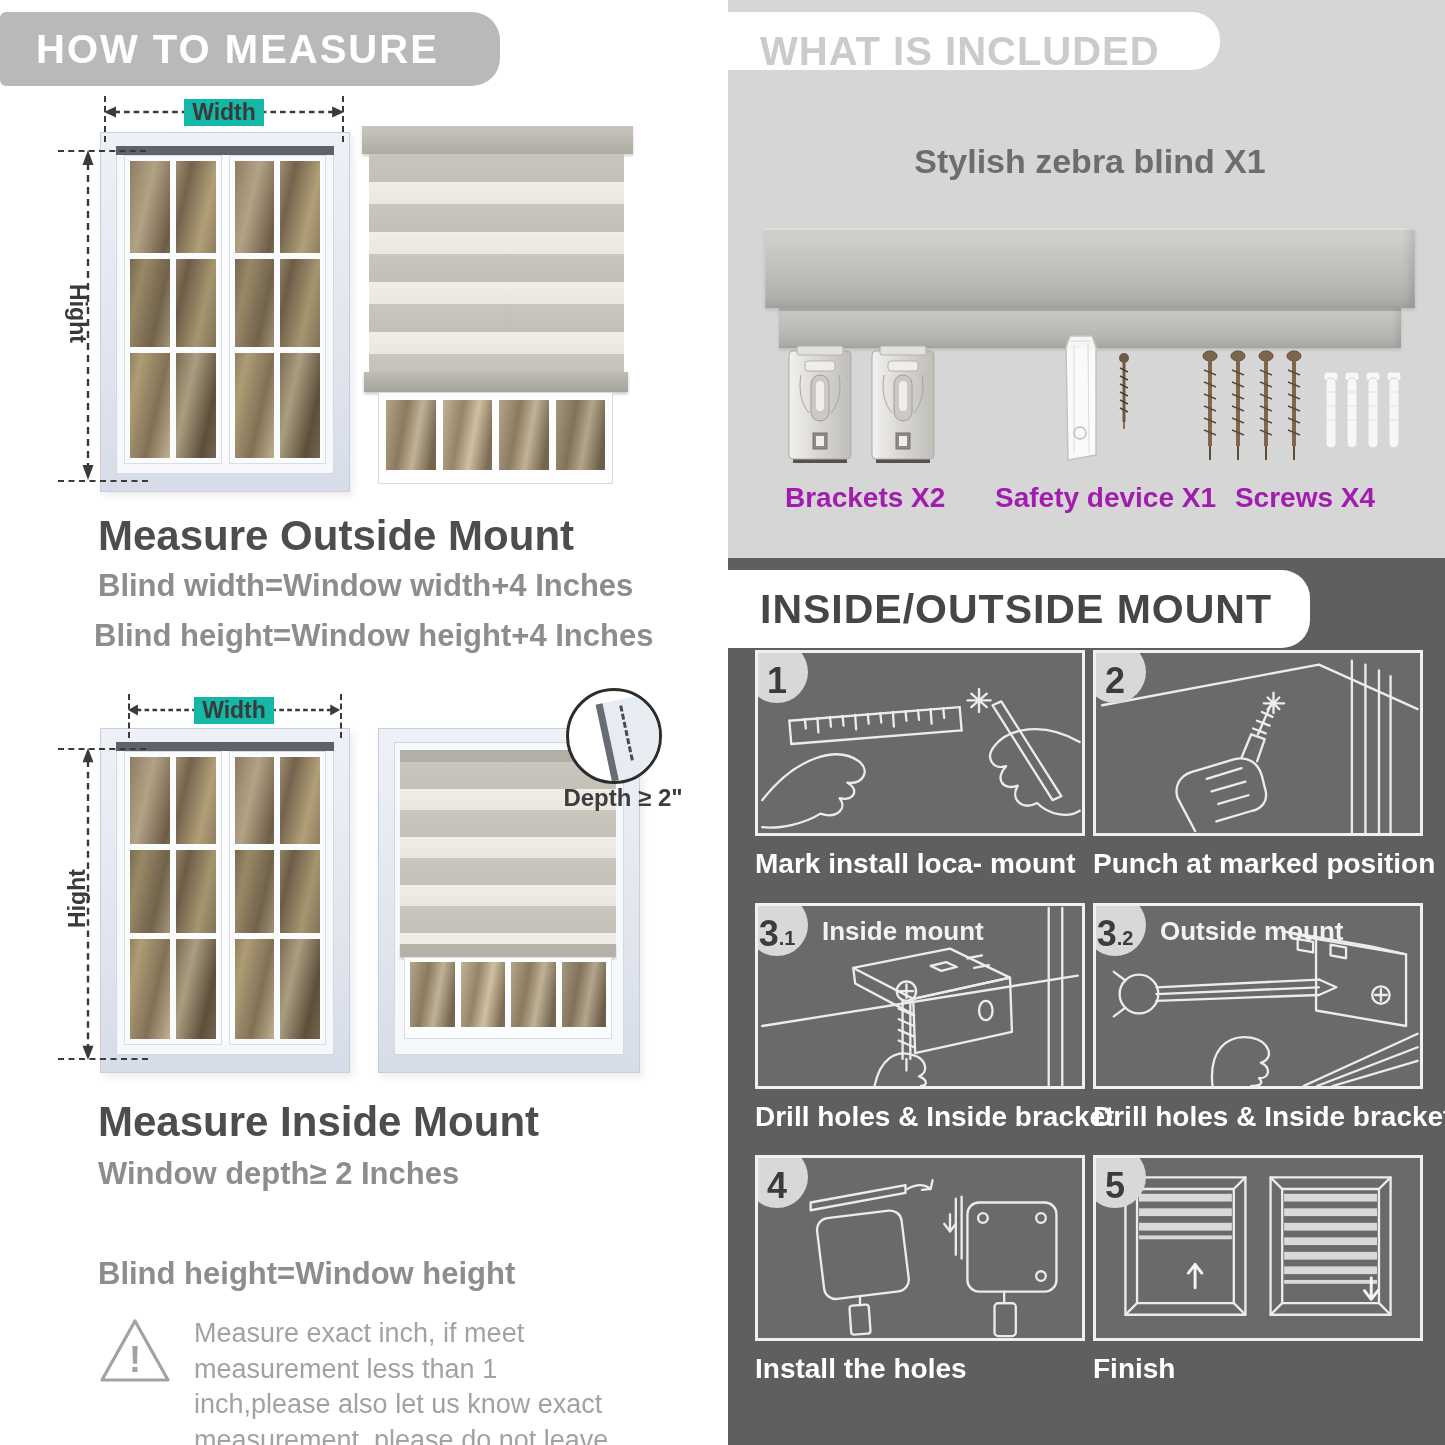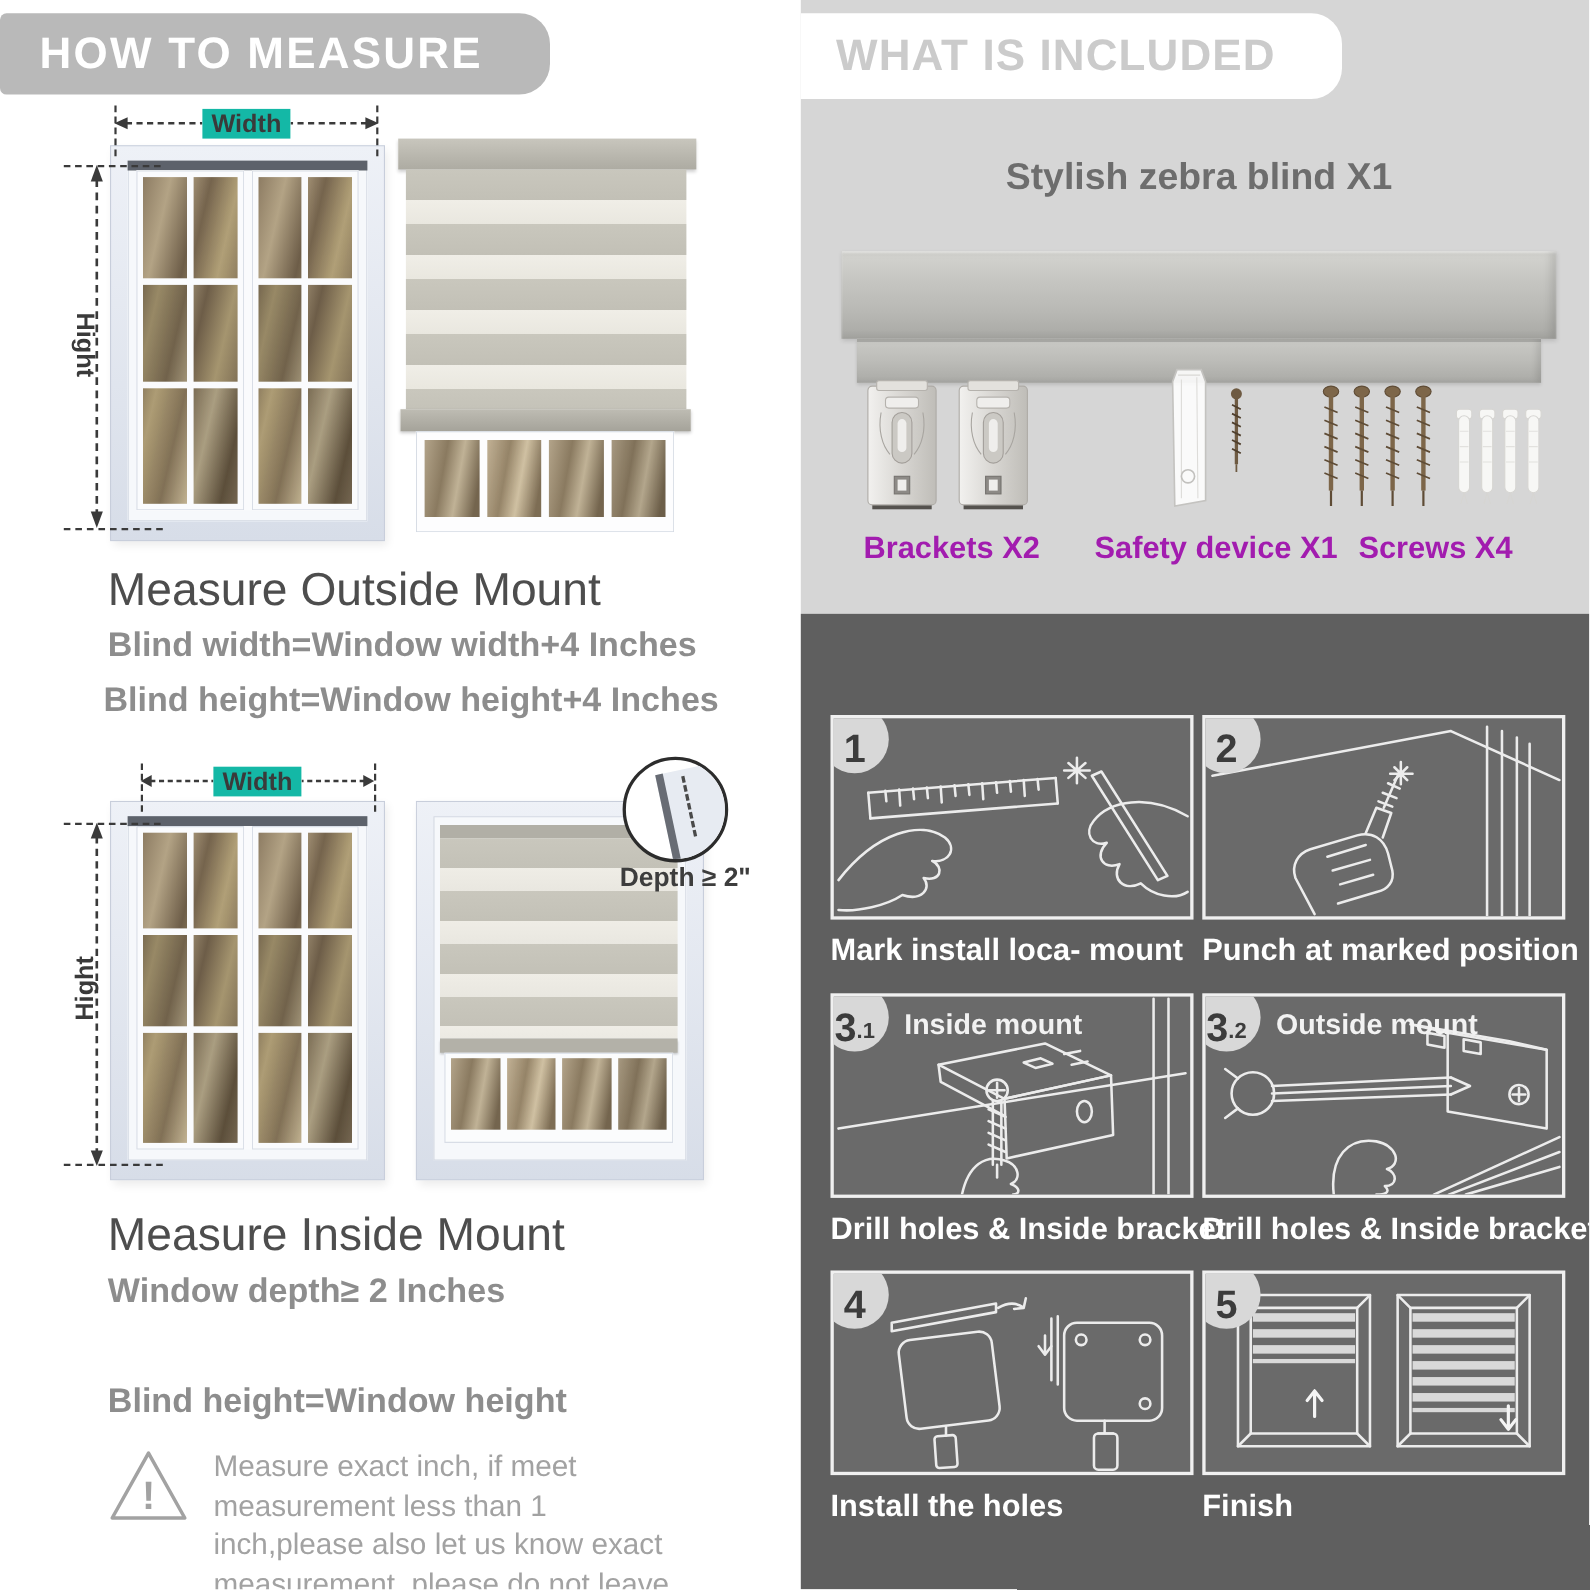--- a/index.html
+++ b/index.html
@@ -69,29 +69,29 @@
   .dim-h{display:flex;align-items:center;position:absolute;height:20px;}
   .dim-h .ah{flex:1;height:16px;display:block;}
   .dim-h .ah.right{transform:scaleX(-1);}
   .dimlabel{font-weight:bold;font-size:23px;color:#3a3a3a;padding:0 8px;white-space:nowrap;background:#14b8a6;}
   .av{position:absolute;width:16px;display:block;}
   .vlabel{position:absolute;font-weight:bold;font-size:23px;color:#3a3a3a;white-space:nowrap;}
   .rot90{transform:rotate(90deg);} .rotm90{transform:rotate(-90deg);}
   .vguide{position:absolute;border-left:2px dashed #3a3a3a;width:0;}
   .hguide{position:absolute;border-top:2px dashed #3a3a3a;height:0;}
 
-  .m-heading{font-size:42px;font-weight:normal;color:#4d4d4d;white-space:nowrap;}
+  .m-heading{font-size:42px;font-weight:bold;color:#4d4d4d;white-space:nowrap;}
   .m-line{font-size:31px;font-weight:bold;color:#8d8d8d;white-space:nowrap;}
 
   .warn-wrap{left:98px;top:1316px;width:560px;display:flex;gap:22px;align-items:flex-start;}
   .warn-text{font-size:27px;color:#a2a2a2;line-height:1.32;width:430px;}
 
   
   .included-panel{left:728px;top:0;width:717px;height:558px;background:#d6d6d6;}
-  .included-bar{left:728px;top:12px;width:492px;height:78px;background:#ffffff;
+  .included-bar{left:728px;top:12px;width:492px;height:58px;background:#ffffff;
     border-radius:0 28px 28px 0;color:#cbcbcb;font-size:40px;font-weight:bold;letter-spacing:1px;
     line-height:78px;padding-left:32px;box-sizing:border-box;}
   .blind-label{left:830px;top:142px;width:520px;text-align:center;font-size:34px;font-weight:bold;color:#6d6d6d;}
   .rail-top{left:765px;top:228px;width:650px;height:80px;
     background:linear-gradient(180deg,#d4d4d0 0%,#c7c7c3 30%,#b8b8b4 70%,#a8a8a4 100%);
     box-shadow:inset -5px 0 8px rgba(0,0,0,.12), inset 0 2px 2px rgba(255,255,255,.55), 0 2px 4px rgba(0,0,0,.12);}
   .rail-bot{left:779px;top:308px;width:622px;height:40px;
     background:linear-gradient(180deg,#cacac6 0%,#bcbcb8 50%,#aaaaa6 100%);
     box-shadow:inset 0 3px 0 rgba(0,0,0,.15), inset -4px 0 6px rgba(0,0,0,.1), 0 2px 3px rgba(0,0,0,.12);}
   .item-label{position:absolute;top:482px;font-size:28px;font-weight:bold;color:#a21caf;text-align:center;white-space:nowrap;}
@@ -369,20 +369,21 @@
           <path d="M9,80 l-3,10 M9,80 l3,10" fill="none"></path>
         </g>
     </g>
   </svg>
 
   <div class="item-label" style="left:785px;width:160px;">Brackets X2</div>
   <div class="item-label" style="left:995px;width:210px;">Safety device X1</div>
   <div class="item-label" style="left:1225px;width:160px;">Screws X4</div>
 
   <div class="abs mount-panel"></div>
+  <div class="abs mount-bar">INSIDE/OUTSIDE MOUNT</div>
 
   <div class="step s-r1 s-c1">
     <div class="step-box">
       <svg viewBox="0 0 330 186">
           <g class="lineart">
         <path d="M30,70 L206,56"></path>
             <path d="M32,94 L208,80"></path>
             <path d="M30,70 L32,94 M206,56 L208,80"></path>
         <path d="M46,68 l1,10 M59,67 l1,15 M72,66 l1,10 M85,65 l1,10 M98,64 l1,15 M111,63 l1,10 M124,62 l1,10 M137,61 l1,15 M150,60 l1,10 M163,59 l1,10 M176,58 l1,15 M189,57 l1,10"></path>
         <path d="M218,42 l16,14 M234,42 l-16,14 M226,37 l0,24 M214,49 l24,0"></path>

